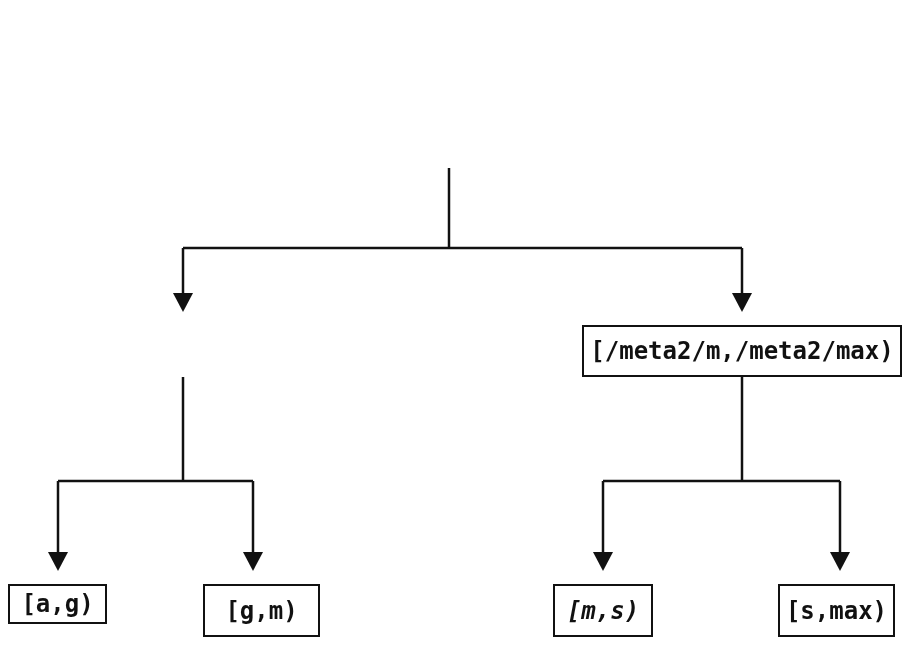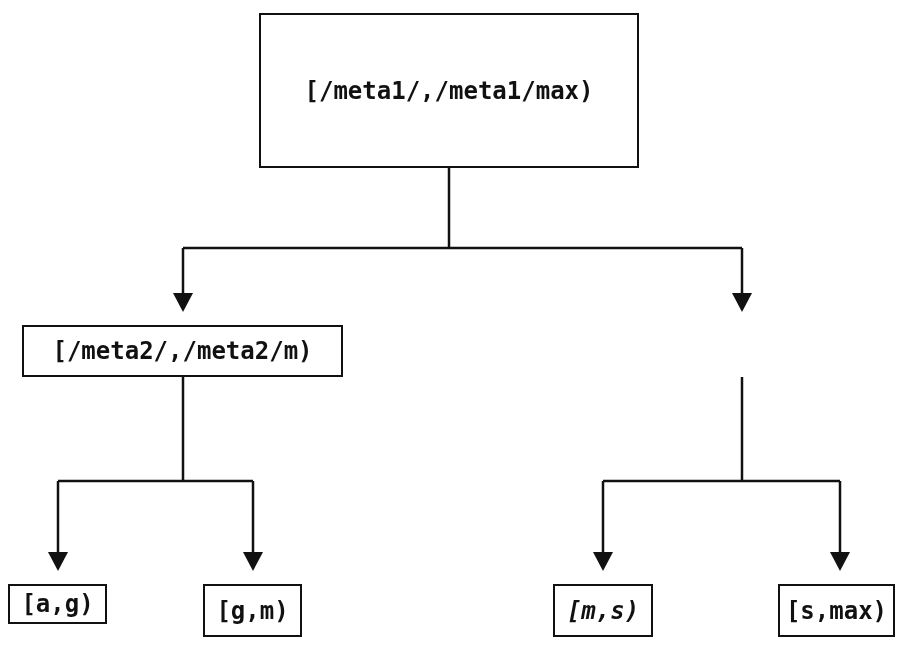--- a/index.html
+++ b/index.html
@@ -33,21 +33,21 @@
     font-size: 24px;
     font-weight: bold;
     color: #111111;
     white-space: nowrap;
     letter-spacing: 0;
   }
   .node-root  { left: 259px; top: 13px;  width: 380px; height: 155px; }
   .node-left  { left: 22px;  top: 325px; width: 321px; height: 52px; }
   .node-right { left: 582px; top: 325px; width: 320px; height: 52px; }
   .node-leaf1 { left: 8px;   top: 584px; width: 99px;  height: 40px; }
-  .node-leaf2 { left: 203px; top: 584px; width: 99px;  height: 53px; }
+  .node-leaf2 { left: 203px; top: 584px; width: 117px;  height: 53px; }
   .node-leaf3 { left: 553px; top: 584px; width: 100px; height: 53px; font-style: italic; }
   .node-leaf4 { left: 778px; top: 584px; width: 117px; height: 53px; align-items: center; }
 </style>
 </head>
 <body>
 
 <div class="canvas">
 
   <svg class="edges-svg" viewBox="0 0 912 652" xmlns="http://www.w3.org/2000/svg">
     <g stroke="#111111" stroke-width="2.5" fill="none">
@@ -76,28 +76,25 @@
     <g fill="#111111" stroke="none">
       <polygon points="173,293 193,293 183,312"></polygon>
       <polygon points="732,293 752,293 742,312"></polygon>
       <polygon points="48,552 68,552 58,571"></polygon>
       <polygon points="243,552 263,552 253,571"></polygon>
       <polygon points="593,552 613,552 603,571"></polygon>
       <polygon points="830,552 850,552 840,571"></polygon>
     </g>
   </svg>
 
-  <div class="node node-root">
-    <span>[/meta1/,/meta1/max)</span>
+
+
+  <div class="node node-right">
+    <span>[/meta2/m,/meta2/max)</span>
   </div>
-
-  <div class="node node-left">
-    <span>[/meta2/,/meta2/m)</span>
-  </div>
-
 
   <div class="node node-leaf1">
     <span>[a,g)</span>
   </div>
 
   <div class="node node-leaf2">
     <span>[g,m)</span>
   </div>
 
   <div class="node node-leaf3">

